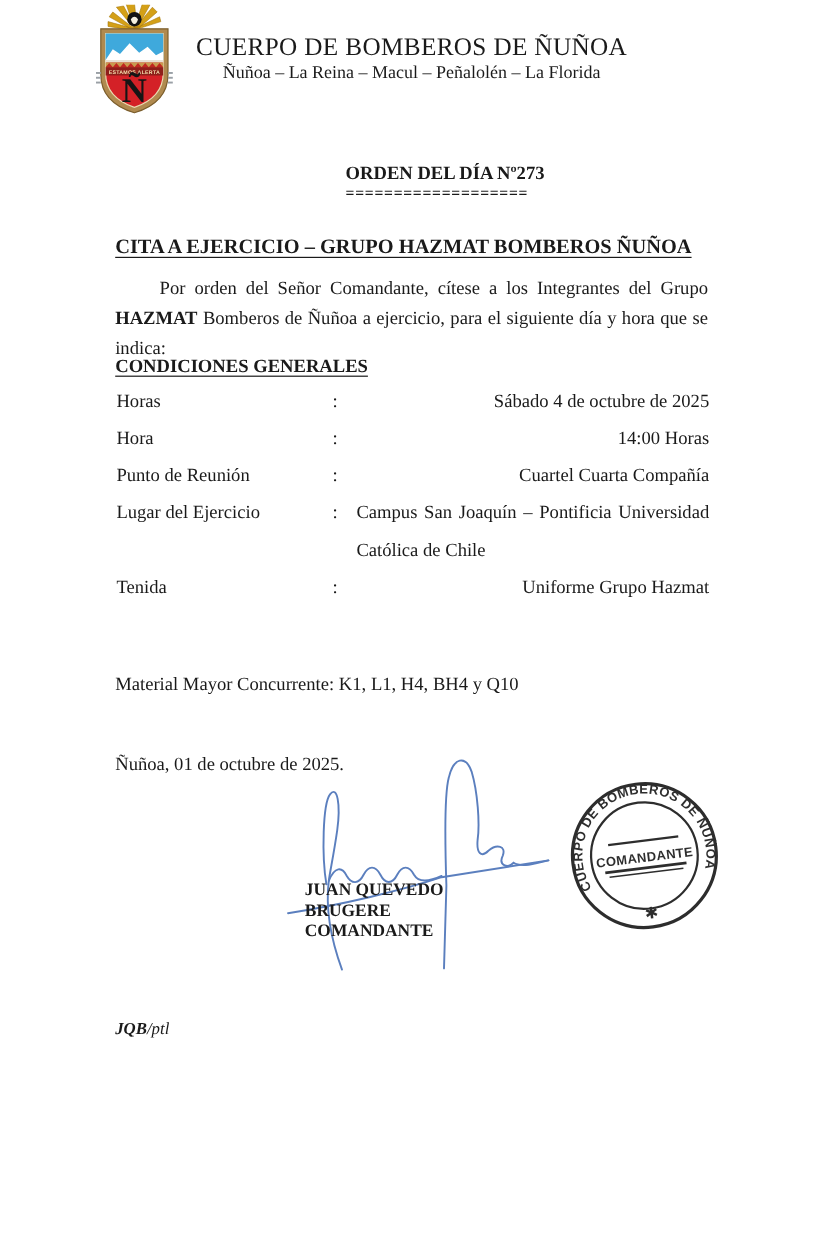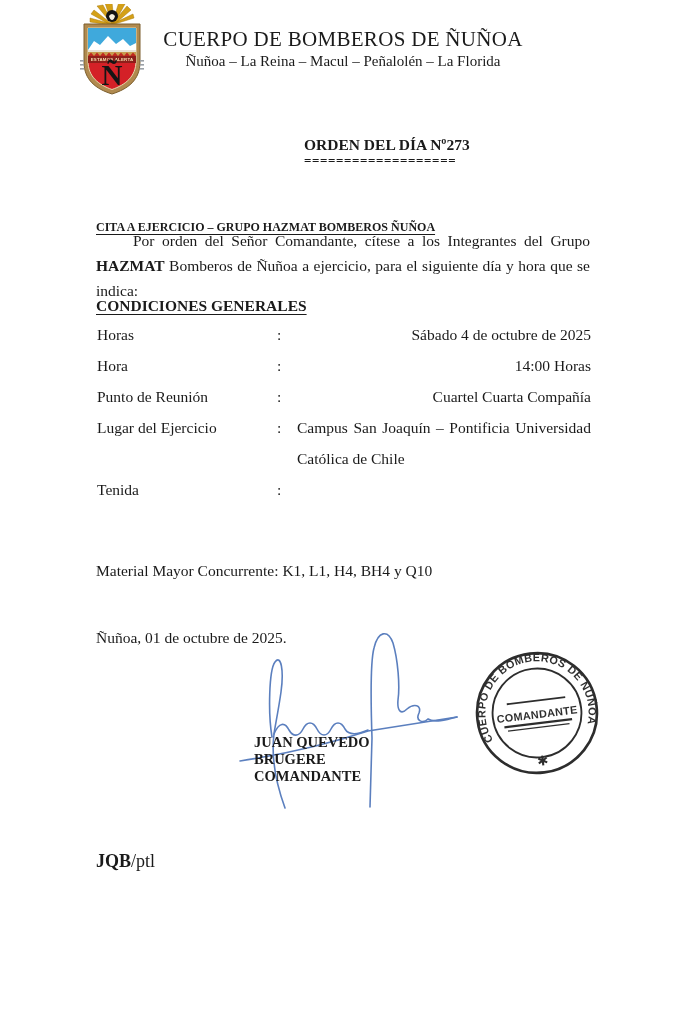--- a/index.html
+++ b/index.html
@@ -7,37 +7,37 @@
     position:relative;width:680px;height:1035px;background:#ffffff;
     margin:0 auto;overflow:hidden;
     font-family:"Liberation Serif", serif;color:#1a1a1a;
   }
   .abs{position:absolute;}
   
   .hdr-text{left:96px;width:494px;top:27px;text-align:center;}
   .org-name{font-size:21px;letter-spacing:.3px;white-space:nowrap;}
   .communes{font-size:15px;margin-top:1px;white-space:nowrap;}
   
-  .order-block{left:304px;width:152px;top:136px;text-align:left;}
+  .order-block{left:288px;width:152px;top:136px;text-align:left;}
   .order-title{font-weight:bold;font-size:15.5px;white-space:nowrap;}
   .order-rule{font-weight:bold;font-size:13px;letter-spacing:.6px;line-height:10px;margin-top:2px;white-space:nowrap;}
   
-  .subject{left:96px;top:196px;font-weight:bold;font-size:12px;text-decoration:underline;text-underline-offset:3px;white-space:nowrap;margin-top:24px;}
+  .subject{left:96px;top:196px;font-weight:bold;font-size:17px;text-decoration:underline;text-underline-offset:3px;white-space:nowrap;}
   .intro{left:96px;width:494px;top:228px;font-size:15.5px;line-height:25px;text-align:justify;text-indent:37px;}
   .cond-head{left:96px;top:297px;font-weight:bold;font-size:15.5px;text-decoration:underline;text-underline-offset:3px;white-space:nowrap;}
   
   .cond-row{left:97px;display:grid;grid-template-columns:180px 20px 294px;font-size:15.5px;line-height:31px;}
   .cond-row .val{white-space:nowrap;text-align:right;}
   .cond-row .val-wrap{white-space:normal;}
   .jline{text-align:justify;text-align-last:justify;white-space:nowrap;}
   
   .material{left:96px;top:562px;font-size:15.5px;}
   .material b{font-weight:normal;}
   .dateline{left:96px;top:629px;font-size:15.5px;}
-  .footer-initials{left:96px;top:851px;font-size:18px;}
+  .footer-initials{left:96px;top:851px;font-size:14px;font-style:italic;}
   .footer-initials b{font-weight:bold;}
   
   .sig-name-block{left:254px;width:181px;top:734px;font-weight:bold;font-size:14.5px;line-height:17px;}
   .sig-svg{left:235px;top:618px;}
   .stamp-svg{left:474px;top:650px;}
   .logo-svg{left:75px;top:4px;}
 </style>
 </head>
 <body>
 
@@ -117,20 +117,21 @@
     <div class="lbl">Lugar del Ejercicio</div>
     <div class="sep">:</div>
     <div class="val-wrap">
       <div class="jline">Campus San Joaquín – Pontificia Universidad</div>
       <div>Católica de Chile</div>
     </div>
   </div>
   <div class="abs cond-row" style="top:474px">
     <div class="lbl">Tenida</div>
     <div class="sep">:</div>
+    <div class="val">Uniforme Grupo Hazmat</div>
   </div>
 
   <div class="abs material"><b>Material Mayor Concurrente:</b><span> K1, L1, H4, BH4 y Q10</span></div>
 
   <div class="abs dateline">Ñuñoa, 01 de octubre de 2025.</div>
 
   <svg class="abs sig-svg" width="230" height="200" viewBox="0 0 230 200" color="#4a72b8">
     <g fill="none" stroke="currentColor" stroke-width="1.6" stroke-linecap="round" opacity="0.9">
       <path d="M37,119 C33,95 34,52 40,44 C46,36 49,52 46,74 C43,95 40,108 39,116 C36,140 42,168 50,190"></path>
       <path d="M39,116 C44,104 50,104 54,112 C58,119 64,119 68,111 C72,103 78,103 82,111 C86,119 92,119 96,111 C100,103 106,103 110,111 C114,118 124,116 133,112"></path>

